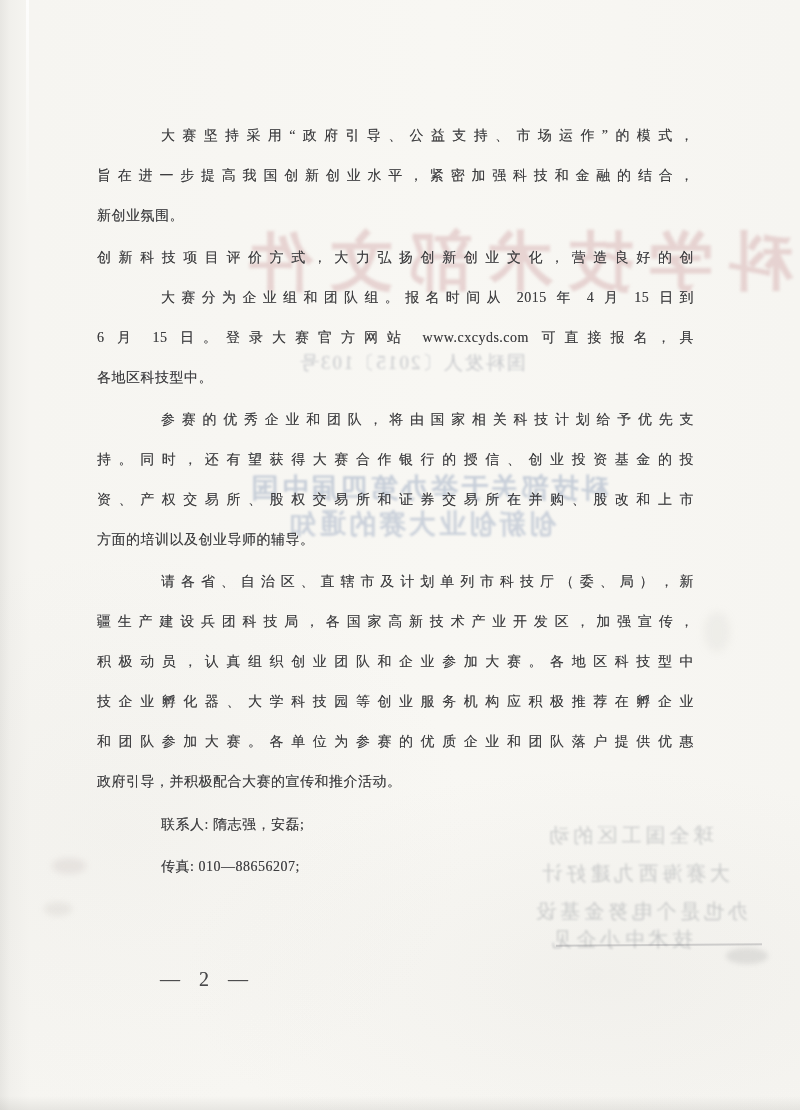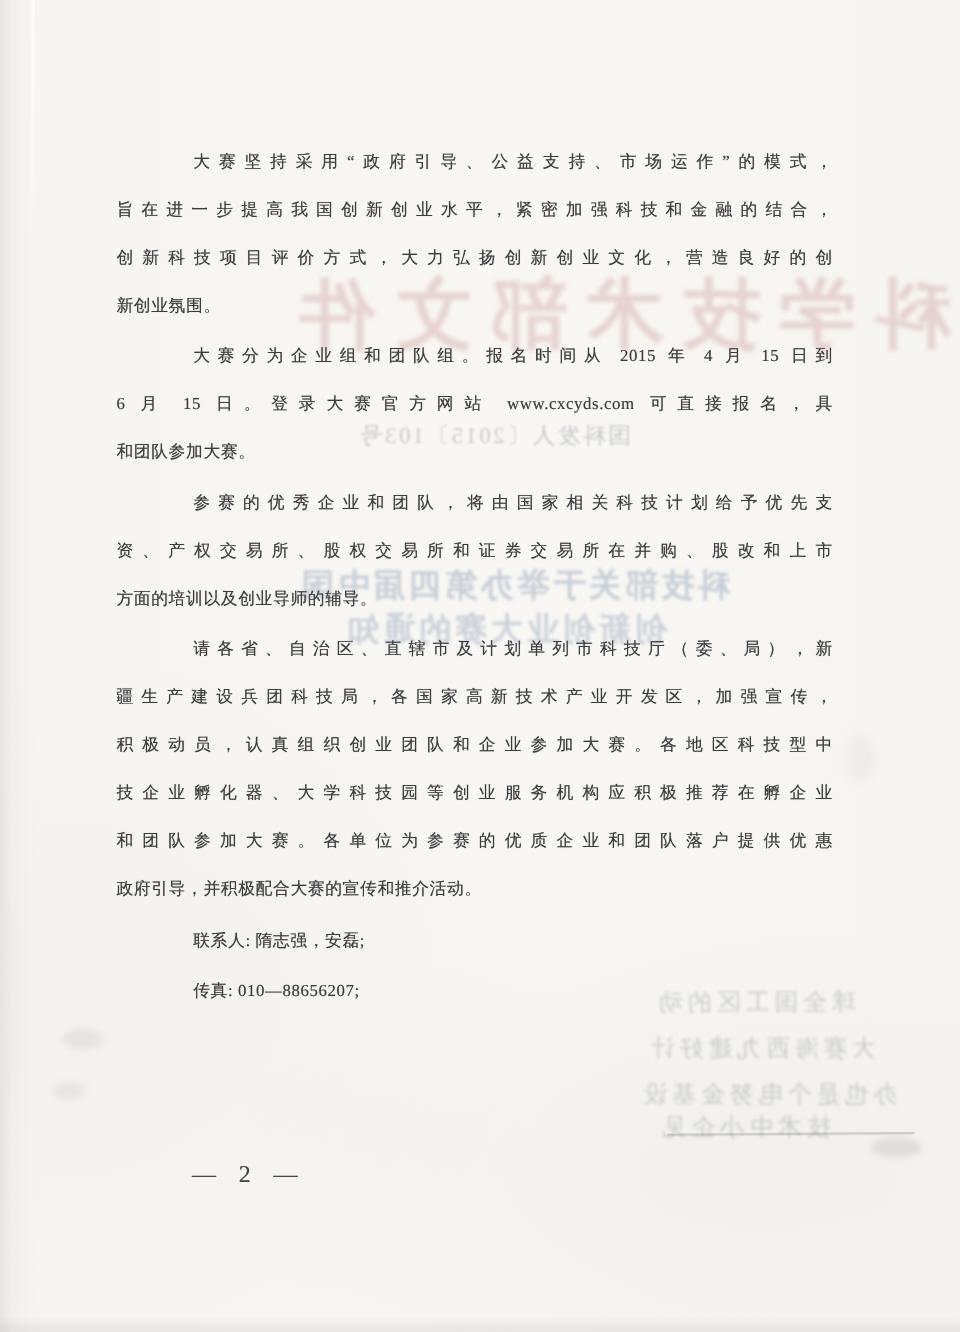--- a/index.html
+++ b/index.html
@@ -109,26 +109,27 @@
   <div class="bleed-rule"></div>
 
   <div class="smudge s1"></div>
   <div class="smudge s2"></div>
   <div class="smudge s3"></div>
   <div class="smudge s4"></div>
 
   <div class="body-text" id="body-lines">
       <div class="line indent">大赛坚持采用“政府引导、公益支持、市场运作”的模式，</div>
       <div class="line">旨在进一步提高我国创新创业水平，紧密加强科技和金融的结合，</div>
+      <div class="line end gap">新创业氛围。</div>
       <div class="line">创新科技项目评价方式，大力弘扬创新创业文化，营造良好的创</div>
-      <div class="line end gap">新创业氛围。</div>
       <div class="line indent">大赛分为企业组和团队组。报名时间从 2015 年 4 月 15 日到</div>
       <div class="line">6 月 15 日。登录大赛官方网站 www.cxcyds.com 可直接报名，具</div>
-      <div class="line end gap">和团队参加大赛。</div>
+      <div class="line end gap">各地区科技型中。</div>
       <div class="line indent">参赛的优秀企业和团队，将由国家相关科技计划给予优先支</div>
+      <div class="line">持。同时，还有望获得大赛合作银行的授信、创业投资基金的投</div>
       <div class="line">资、产权交易所、股权交易所和证券交易所在并购、股改和上市</div>
       <div class="line end gap">方面的培训以及创业导师的辅导。</div>
       <div class="line indent">请各省、自治区、直辖市及计划单列市科技厅（委、局），新</div>
       <div class="line">疆生产建设兵团科技局，各国家高新技术产业开发区，加强宣传，</div>
       <div class="line">积极动员，认真组织创业团队和企业参加大赛。各地区科技型中</div>
       <div class="line">技企业孵化器、大学科技园等创业服务机构应积极推荐在孵企业</div>
       <div class="line">和团队参加大赛。各单位为参赛的优质企业和团队落户提供优惠</div>
       <div class="line end gap">政府引导，并积极配合大赛的宣传和推介活动。</div>
       <div class="line indent end contact">联系人: 隋志强，安磊;</div>
       <div class="line indent end contact">传真: 010—88656207;</div>

